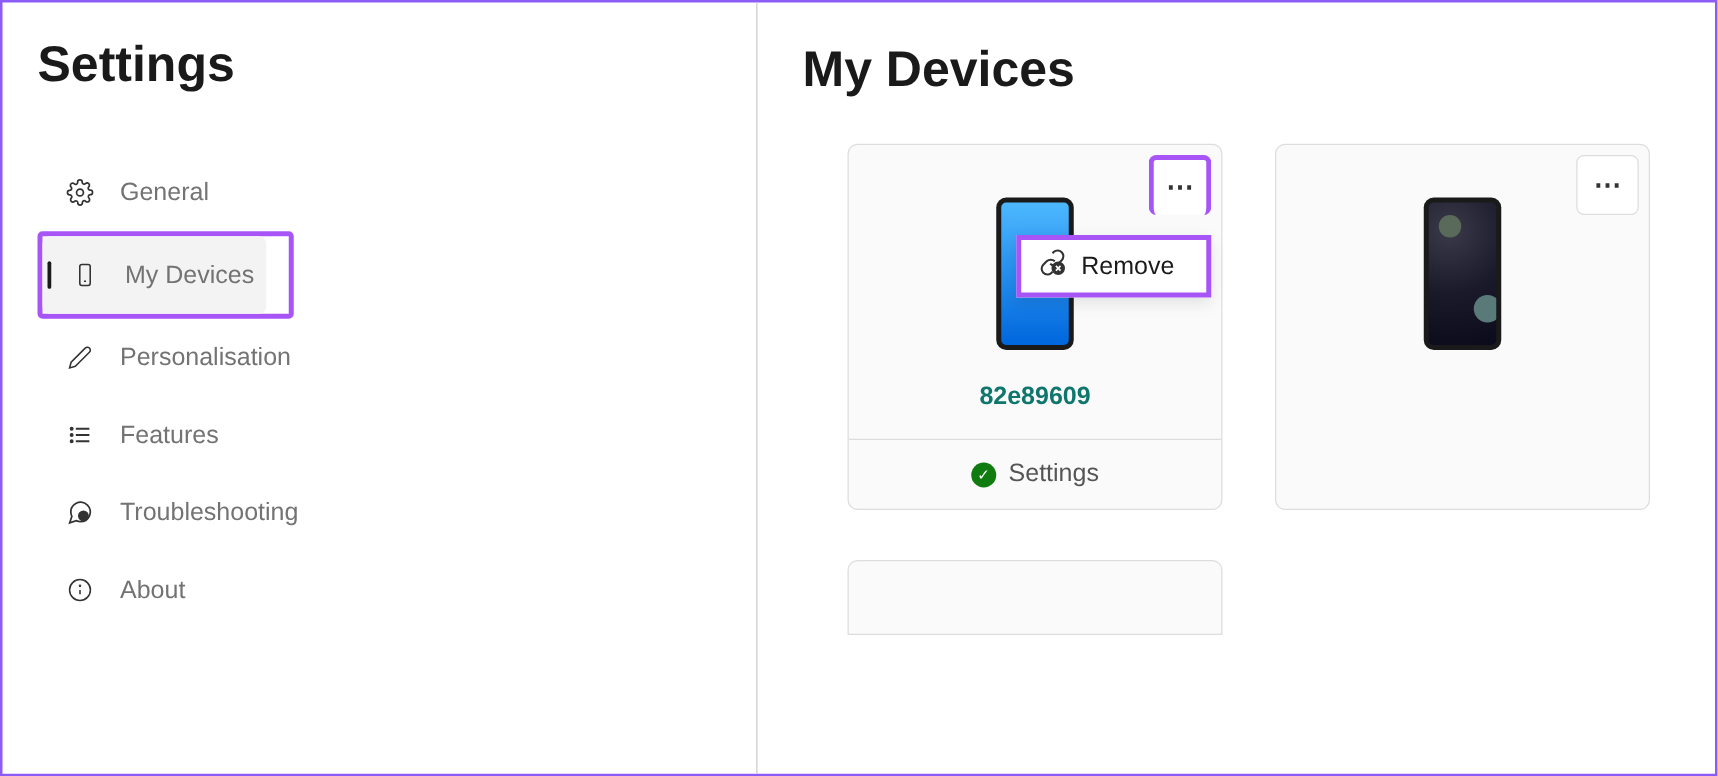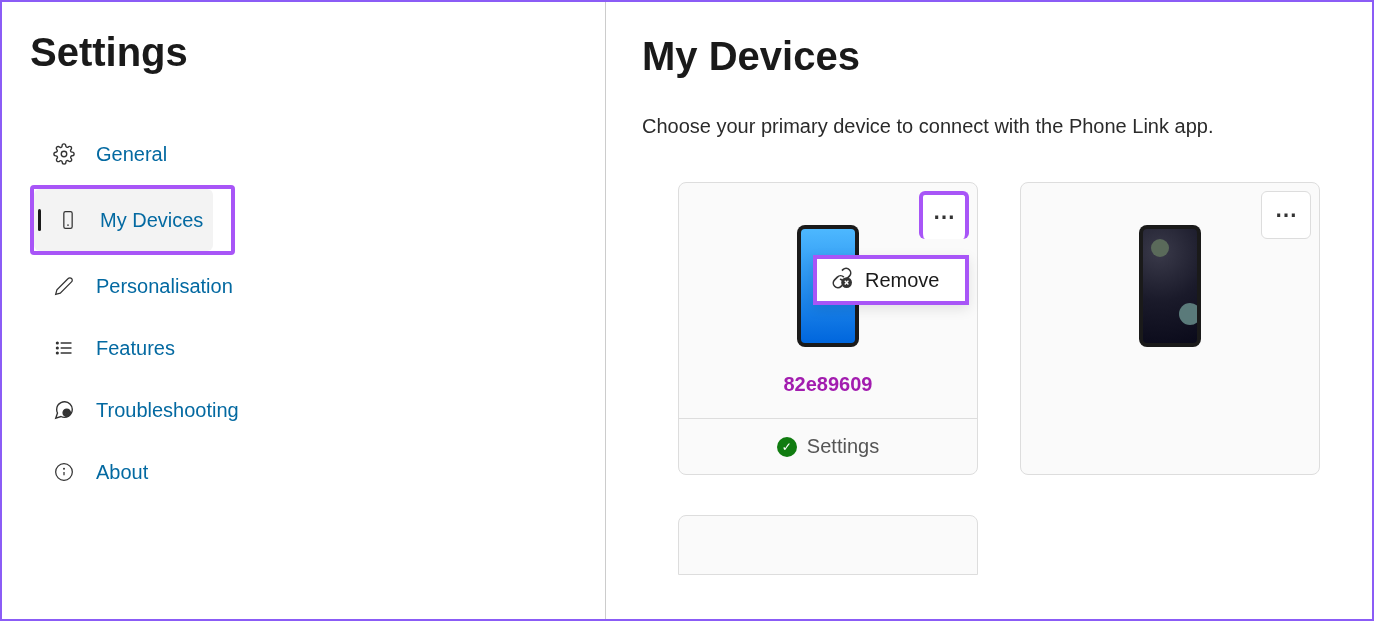--- a/index.html
+++ b/index.html
@@ -31,21 +31,21 @@
       list-style: none;
     }
     .nav-item {
       display: flex;
       align-items: center;
       height: 62px;
       padding-left: 22px;
       cursor: pointer;
       position: relative;
       font-size: 20px;
-      color: #0369a1;
+      color: #737373;
     }
     .nav-item.selected {
       background: #f3f3f3;
       border-radius: 6px;
       margin-right: 18px;
     }
     .nav-item.selected::before {
       content: "";
       position: absolute;
       left: 4px;
@@ -163,21 +163,21 @@
       width: 22px;
       height: 22px;
       border-radius: 50%;
       background: #5a7a7a;
       bottom: 18px;
       right: -4px;
     }
     .device-name {
       font-size: 20px;
       font-weight: 700;
-      color: #a21caf;
+      color: #0f766e;
       text-align: center;
       margin-top: 26px;
     }
     .device-footer {
       height: 56px;
       border-top: 1px solid #ddd;
       display: flex;
       align-items: center;
       justify-content: center;
       gap: 10px;
@@ -308,21 +308,20 @@
           </svg>
       </span>
       <span>About</span>
     </li>
 
   </ul>
 </div>
 
 <div class="main">
   <h1 class="main-title">My Devices</h1>
-  <p class="main-subtitle">Choose your primary device to connect with the Phone Link app.</p>
 
   <div class="device-grid">
 
     <div class="device-card">
       <div class="device-card-top">
         <button class="device-menu-btn highlighted">
           <span>⋯</span>
         </button>
         <div class="remove-popup">
           <span>

